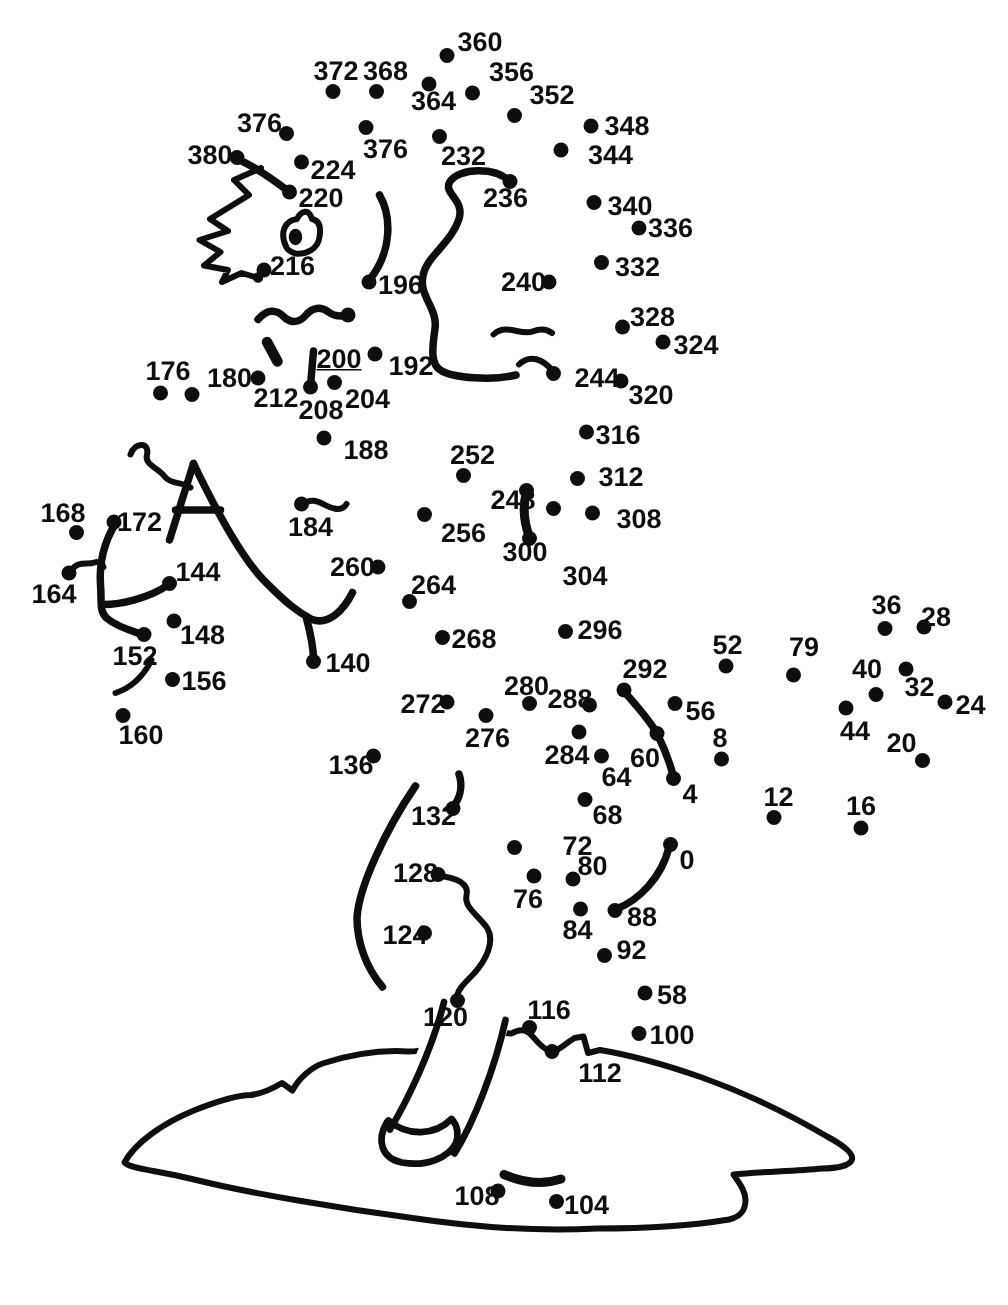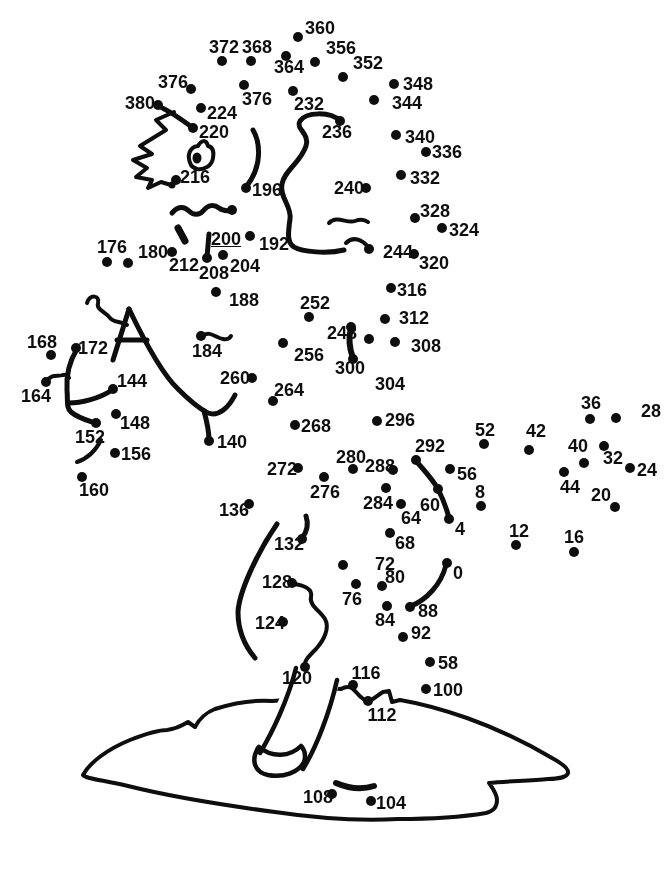--- a/index.html
+++ b/index.html
@@ -89,31 +89,31 @@
       <div class="num" style="left: 480px; top: 492px;">8</div>
       <div class="dot" style="left: 516px; top: 545px; background: rgb(14, 14, 14);"></div>
       <div class="num" style="left: 519px; top: 531px;">12</div>
       <div class="dot" style="left: 574px; top: 552px; background: rgb(14, 14, 14);"></div>
       <div class="num" style="left: 574px; top: 537px;">16</div>
       <div class="dot" style="left: 615px; top: 507px; background: rgb(14, 14, 14);"></div>
       <div class="num" style="left: 601px; top: 495px;">20</div>
       <div class="dot" style="left: 630px; top: 468px; background: rgb(14, 14, 14);"></div>
       <div class="num" style="left: 647px; top: 470px;">24</div>
       <div class="dot" style="left: 616px; top: 418px; background: rgb(14, 14, 14);"></div>
-      <div class="num" style="left: 651px; top: 411px;">28</div>
+      <div class="num" style="left: 624px; top: 411px;">28</div>
       <div class="dot" style="left: 604px; top: 446px; background: rgb(14, 14, 14);"></div>
       <div class="num" style="left: 613px; top: 458px;">32</div>
       <div class="dot" style="left: 590px; top: 419px; background: rgb(14, 14, 14);"></div>
       <div class="num" style="left: 591px; top: 403px;">36</div>
       <div class="dot" style="left: 584px; top: 463px; background: rgb(14, 14, 14);"></div>
       <div class="num" style="left: 578px; top: 446px;">40</div>
       <div class="dot" style="left: 564px; top: 472px; background: rgb(14, 14, 14);"></div>
       <div class="num" style="left: 570px; top: 487px;">44</div>
       <div class="dot" style="left: 529px; top: 450px; background: rgb(14, 14, 14);"></div>
-      <div class="num" style="left: 536px; top: 431px;">42</div>
+      <div class="num" style="left: 536px; top: 431px;">79</div>
       <div class="dot" style="left: 484px; top: 444px; background: rgb(14, 14, 14);"></div>
       <div class="num" style="left: 485px; top: 430px;">52</div>
       <div class="dot" style="left: 450px; top: 469px; background: rgb(14, 14, 14);"></div>
       <div class="num" style="left: 467px; top: 474px;">56</div>
       <div class="dot" style="left: 438px; top: 489px; background: rgb(14, 14, 14);"></div>
       <div class="num" style="left: 430px; top: 505px;">60</div>
       <div class="dot" style="left: 401px; top: 504px; background: rgb(14, 14, 14);"></div>
       <div class="num" style="left: 411px; top: 518px;">64</div>
       <div class="dot" style="left: 390px; top: 533px; background: rgb(14, 14, 14);"></div>
       <div class="num" style="left: 405px; top: 543px;">68</div>
@@ -131,21 +131,21 @@
       <div class="num" style="left: 421px; top: 633px;">92</div>
       <div class="dot" style="left: 430px; top: 662px; background: rgb(14, 14, 14);"></div>
       <div class="num" style="left: 448px; top: 663px;">58</div>
       <div class="dot" style="left: 426px; top: 689px; background: rgb(14, 14, 14);"></div>
       <div class="num" style="left: 448px; top: 690px;">100</div>
       <div class="dot" style="left: 371px; top: 801px; background: rgb(14, 14, 14);"></div>
       <div class="num" style="left: 391px; top: 803px;">104</div>
       <div class="dot" style="left: 332px; top: 794px; background: rgb(14, 14, 14);"></div>
       <div class="num" style="left: 318px; top: 797px;">108</div>
       <div class="dot" style="left: 368px; top: 701px; background: rgb(14, 14, 14);"></div>
-      <div class="num" style="left: 382px; top: 715px;">112</div>
+      <div class="num" style="left: 400px; top: 715px;">112</div>
       <div class="dot" style="left: 353px; top: 685px; background: rgb(14, 14, 14);"></div>
       <div class="num" style="left: 366px; top: 673px;">116</div>
       <div class="dot" style="left: 305px; top: 667px; background: rgb(14, 14, 14);"></div>
       <div class="num" style="left: 297px; top: 678px;">120</div>
       <div class="dot" style="left: 283px; top: 622px; background: rgb(14, 14, 14);"></div>
       <div class="num" style="left: 270px; top: 623px;">124</div>
       <div class="dot" style="left: 292px; top: 583px; background: rgb(14, 14, 14);"></div>
       <div class="num" style="left: 277px; top: 582px;">128</div>
       <div class="dot" style="left: 302px; top: 539px; background: rgb(14, 14, 14);"></div>
       <div class="num" style="left: 289px; top: 544px;">132</div>

